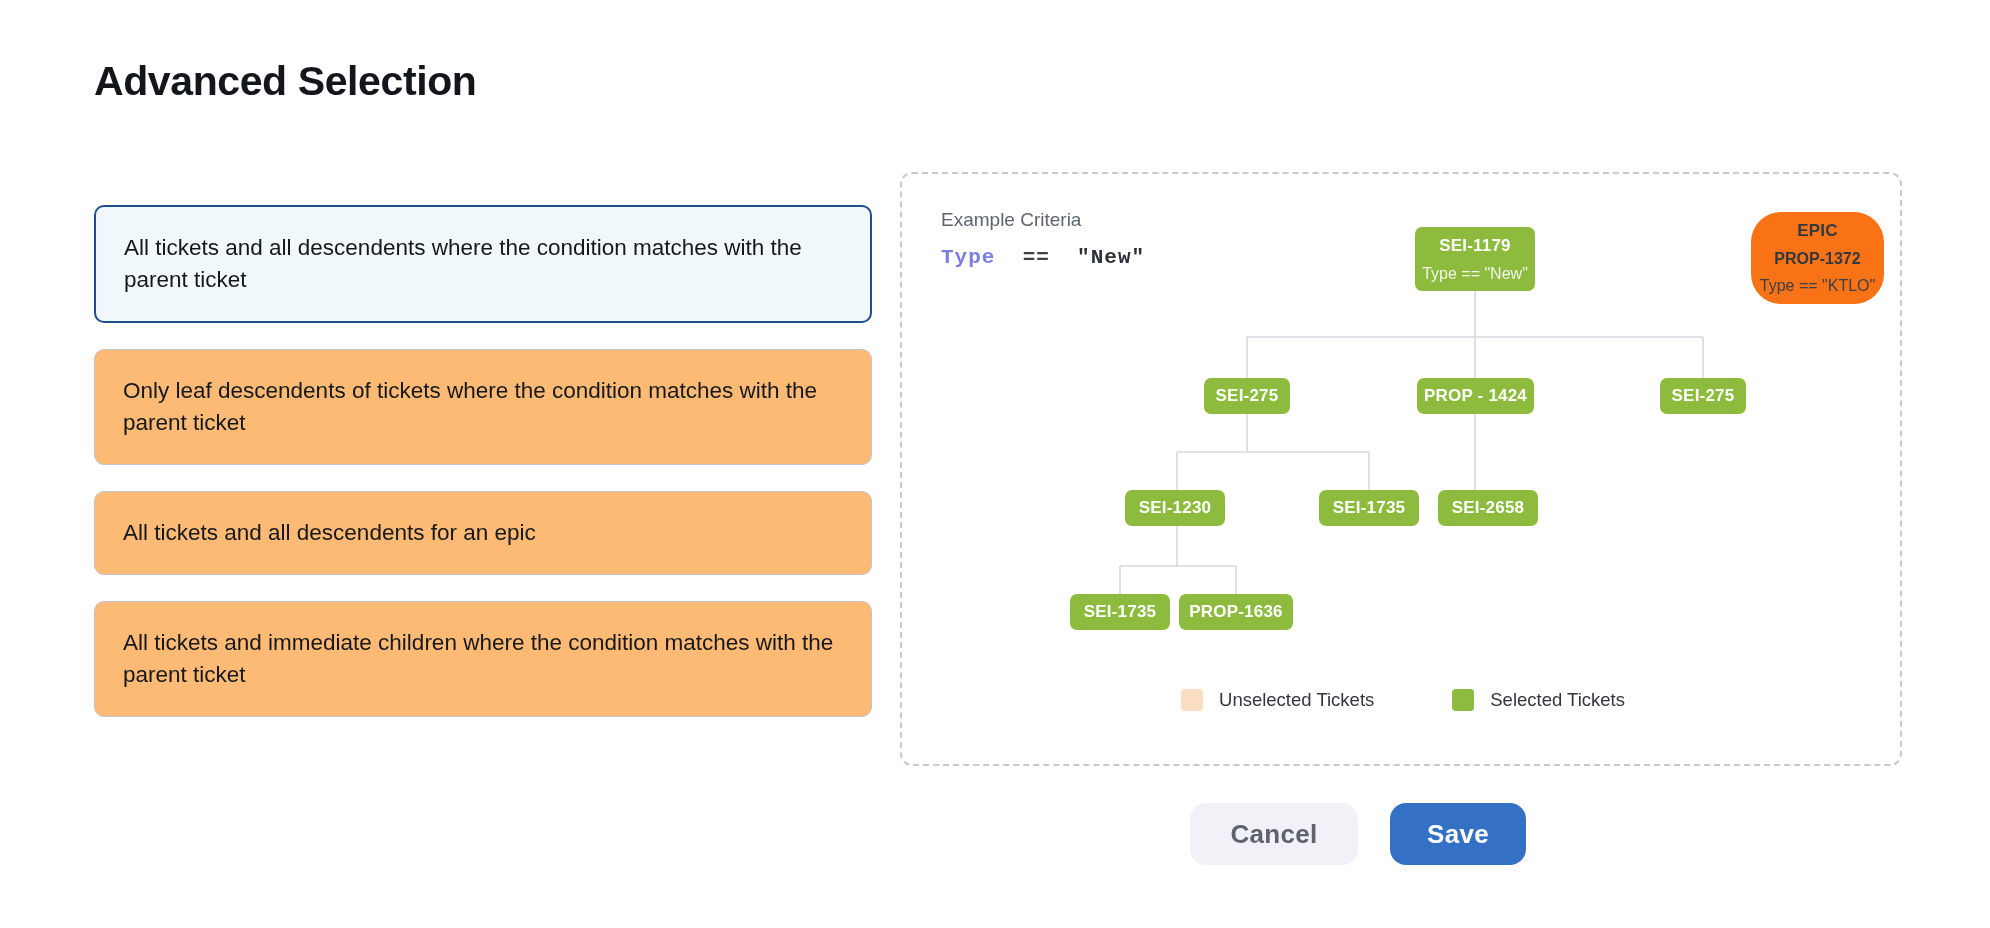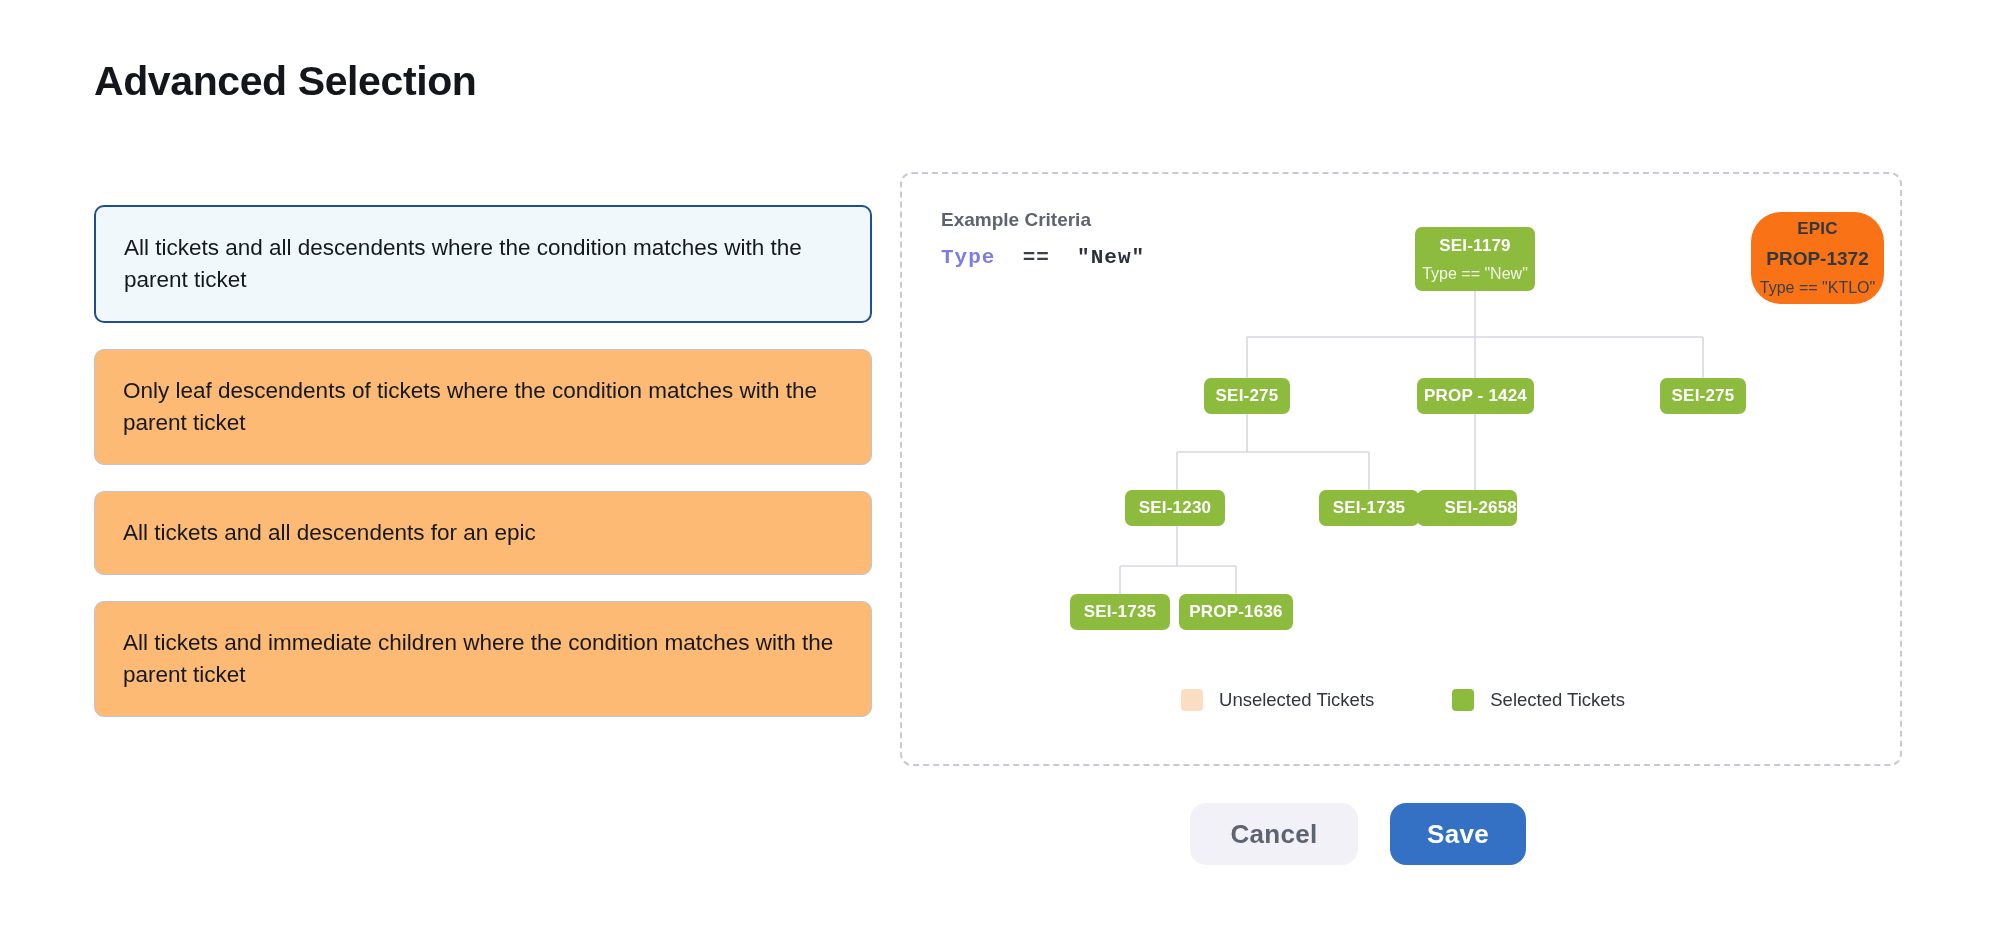--- a/index.html
+++ b/index.html
@@ -73,21 +73,21 @@
     border-radius: 12px;
     background: #ffffff;
   }
 
   .criteria-label {
     position: absolute;
     left: 39px;
     top: 35px;
     font-size: 19px;
     color: #5d6470;
-    font-weight: 700;
+    font-weight: 400;
   }
 
   .criteria-expr {
     position: absolute;
     left: 39px;
     top: 72px;
     font-family: "Liberation Mono", monospace;
     font-size: 21px;
     font-weight: 700;
     letter-spacing: 1px;
@@ -136,21 +136,21 @@
   }
   .node .n-sub {
     font-size: 16px;
     font-weight: 400;
     margin-top: 9px;
     white-space: nowrap;
     color: #f2f6ea;
   }
   .node.epic .n-sub { color: #3a4047; }
   .node.epic .n-title2 {
-    font-size: 19px;
+    font-size: 16px;
     font-weight: 700;
     margin-top: 9px;
     white-space: nowrap;
   }
 
   
   .legend {
     position: absolute;
     left: 0;
     top: 515px;
@@ -279,21 +279,21 @@
       </div>
 
       <div class="node green" style="left:223px; top:316px; width:100px; height:36px;">
         <span class="n-title">SEI-1230</span>
       </div>
 
       <div class="node green" style="left:417px; top:316px; width:100px; height:36px;">
         <span class="n-title">SEI-1735</span>
       </div>
 
-      <div class="node green" style="left:515px; top:316px; width:100px; height:36px;align-items:flex-end;">
+      <div class="node green" style="left:536px; top:316px; width:100px; height:36px;">
         <span class="n-title">SEI-2658</span>
       </div>
 
       <div class="node green" style="left:168px; top:420px; width:100px; height:36px;">
         <span class="n-title">SEI-1735</span>
       </div>
 
       <div class="node green" style="left:277px; top:420px; width:114px; height:36px;">
         <span class="n-title">PROP-1636</span>
       </div>

